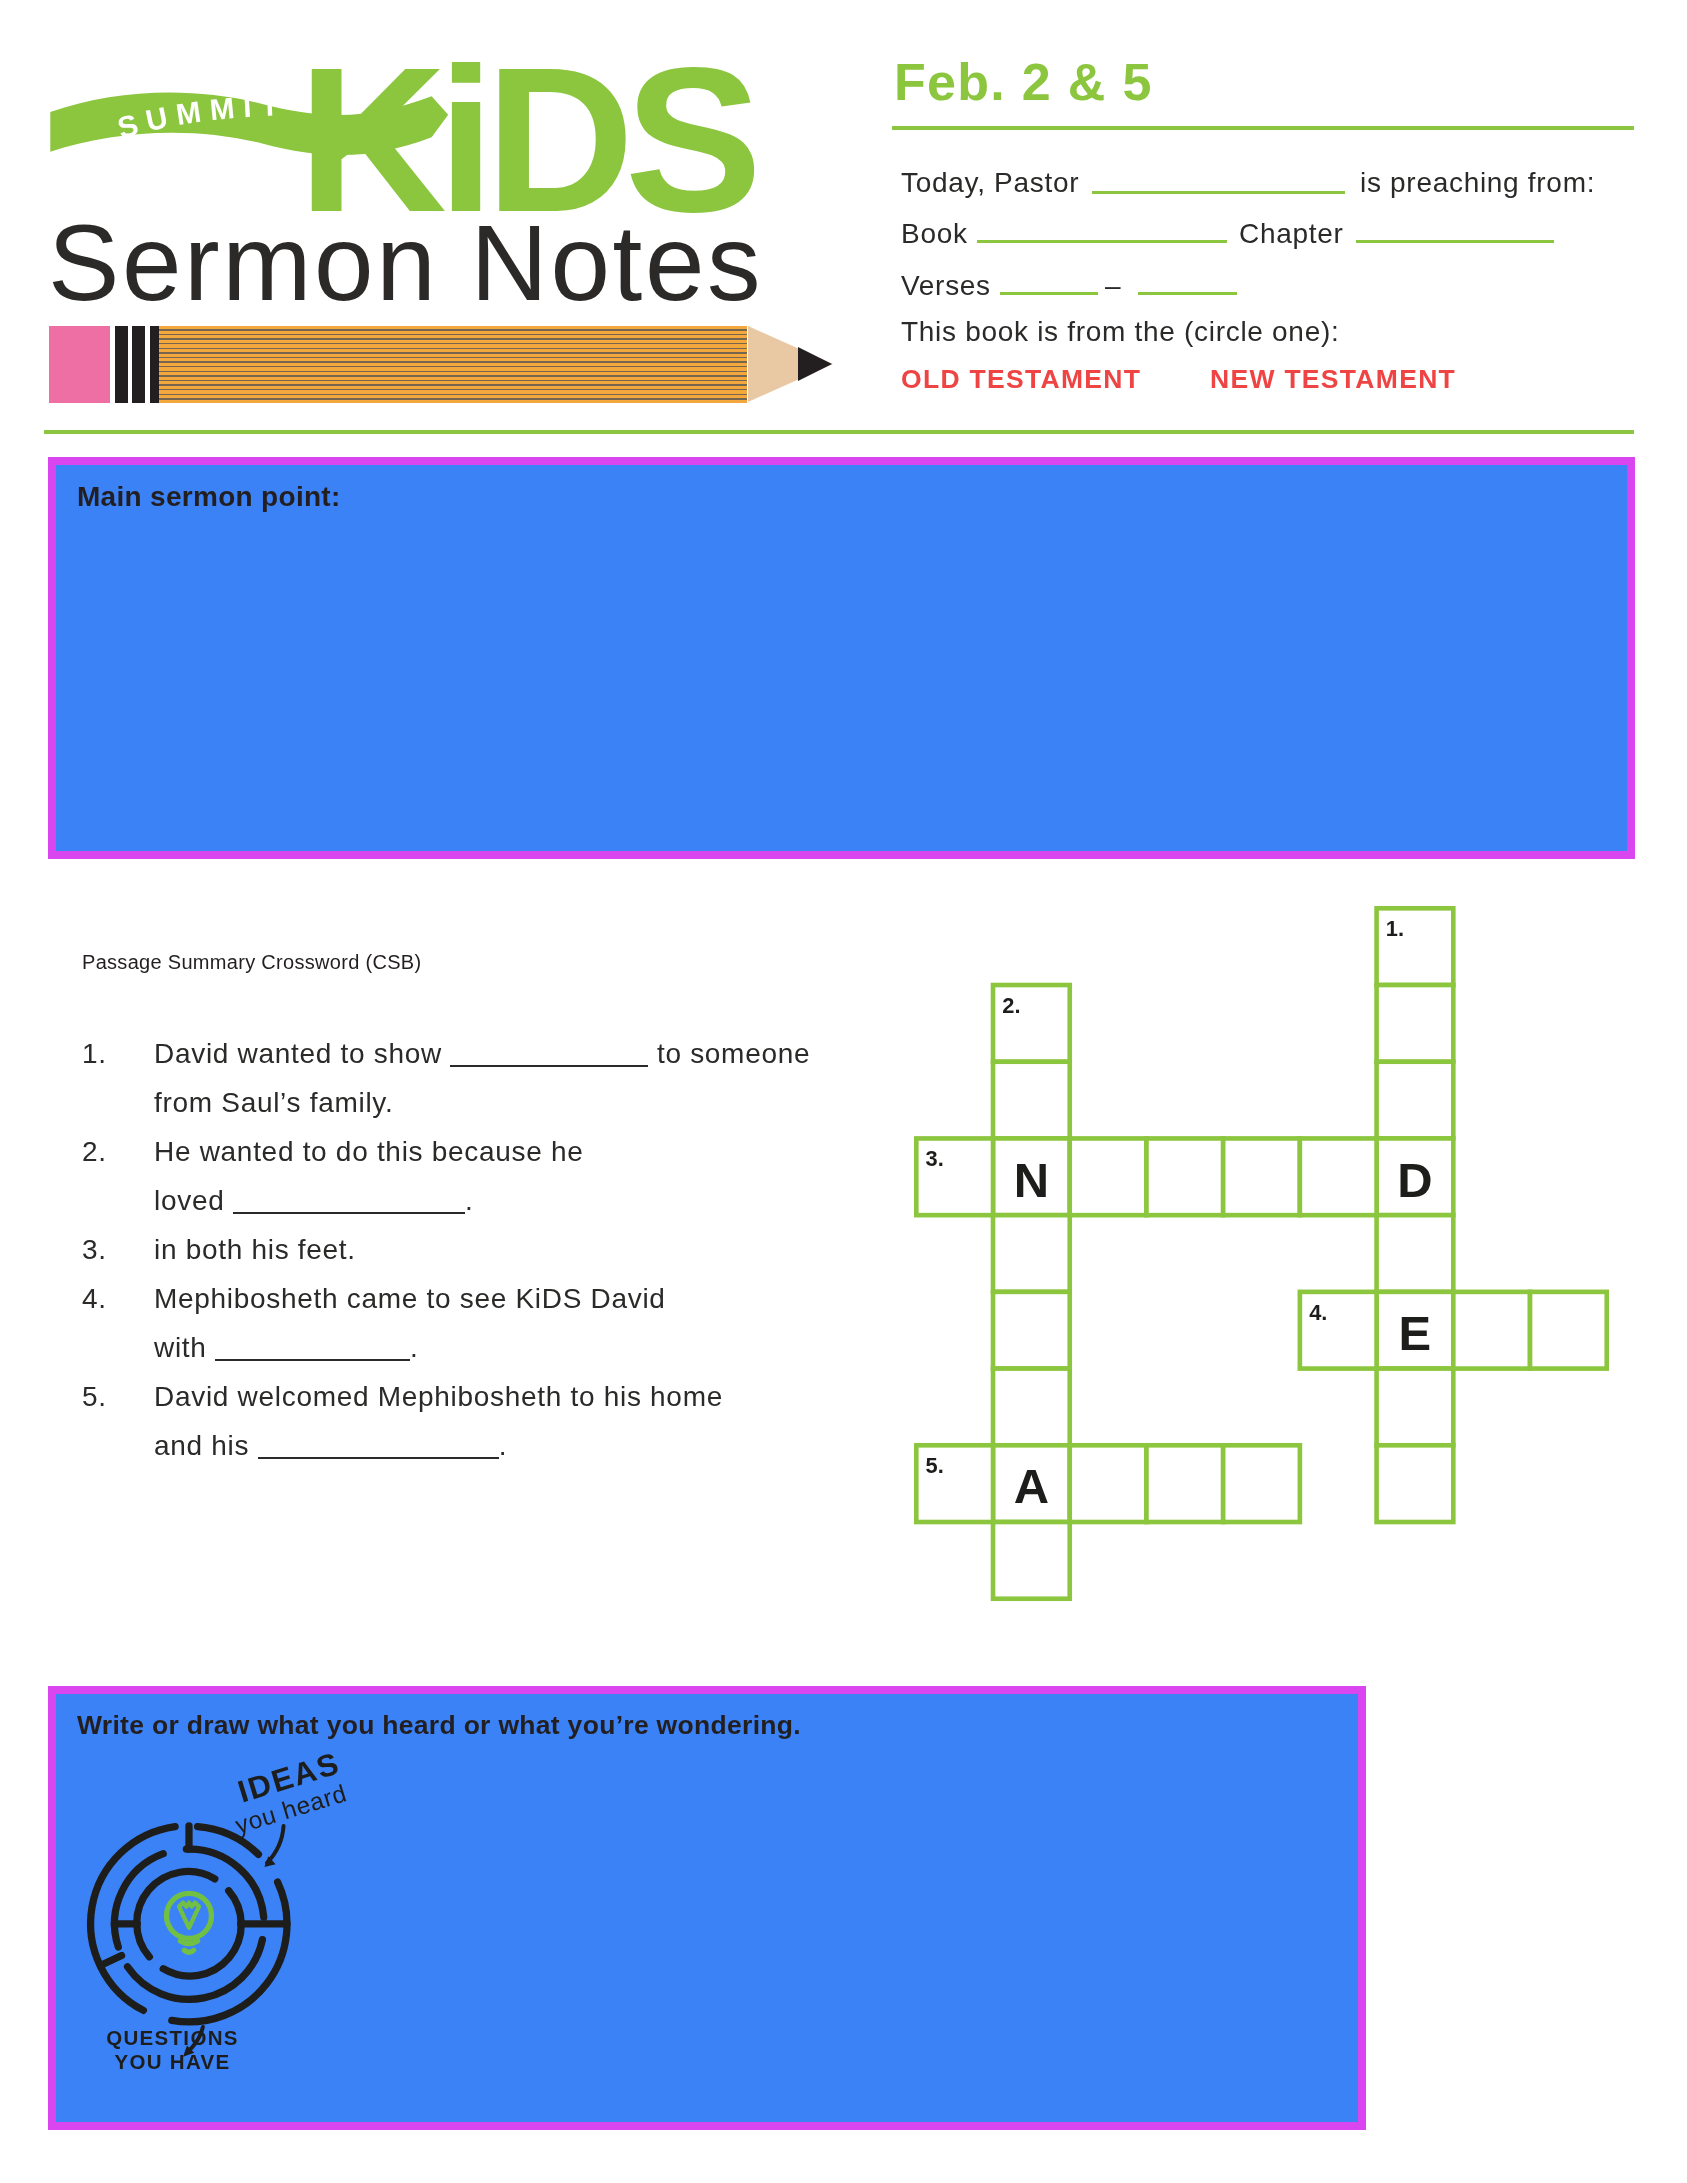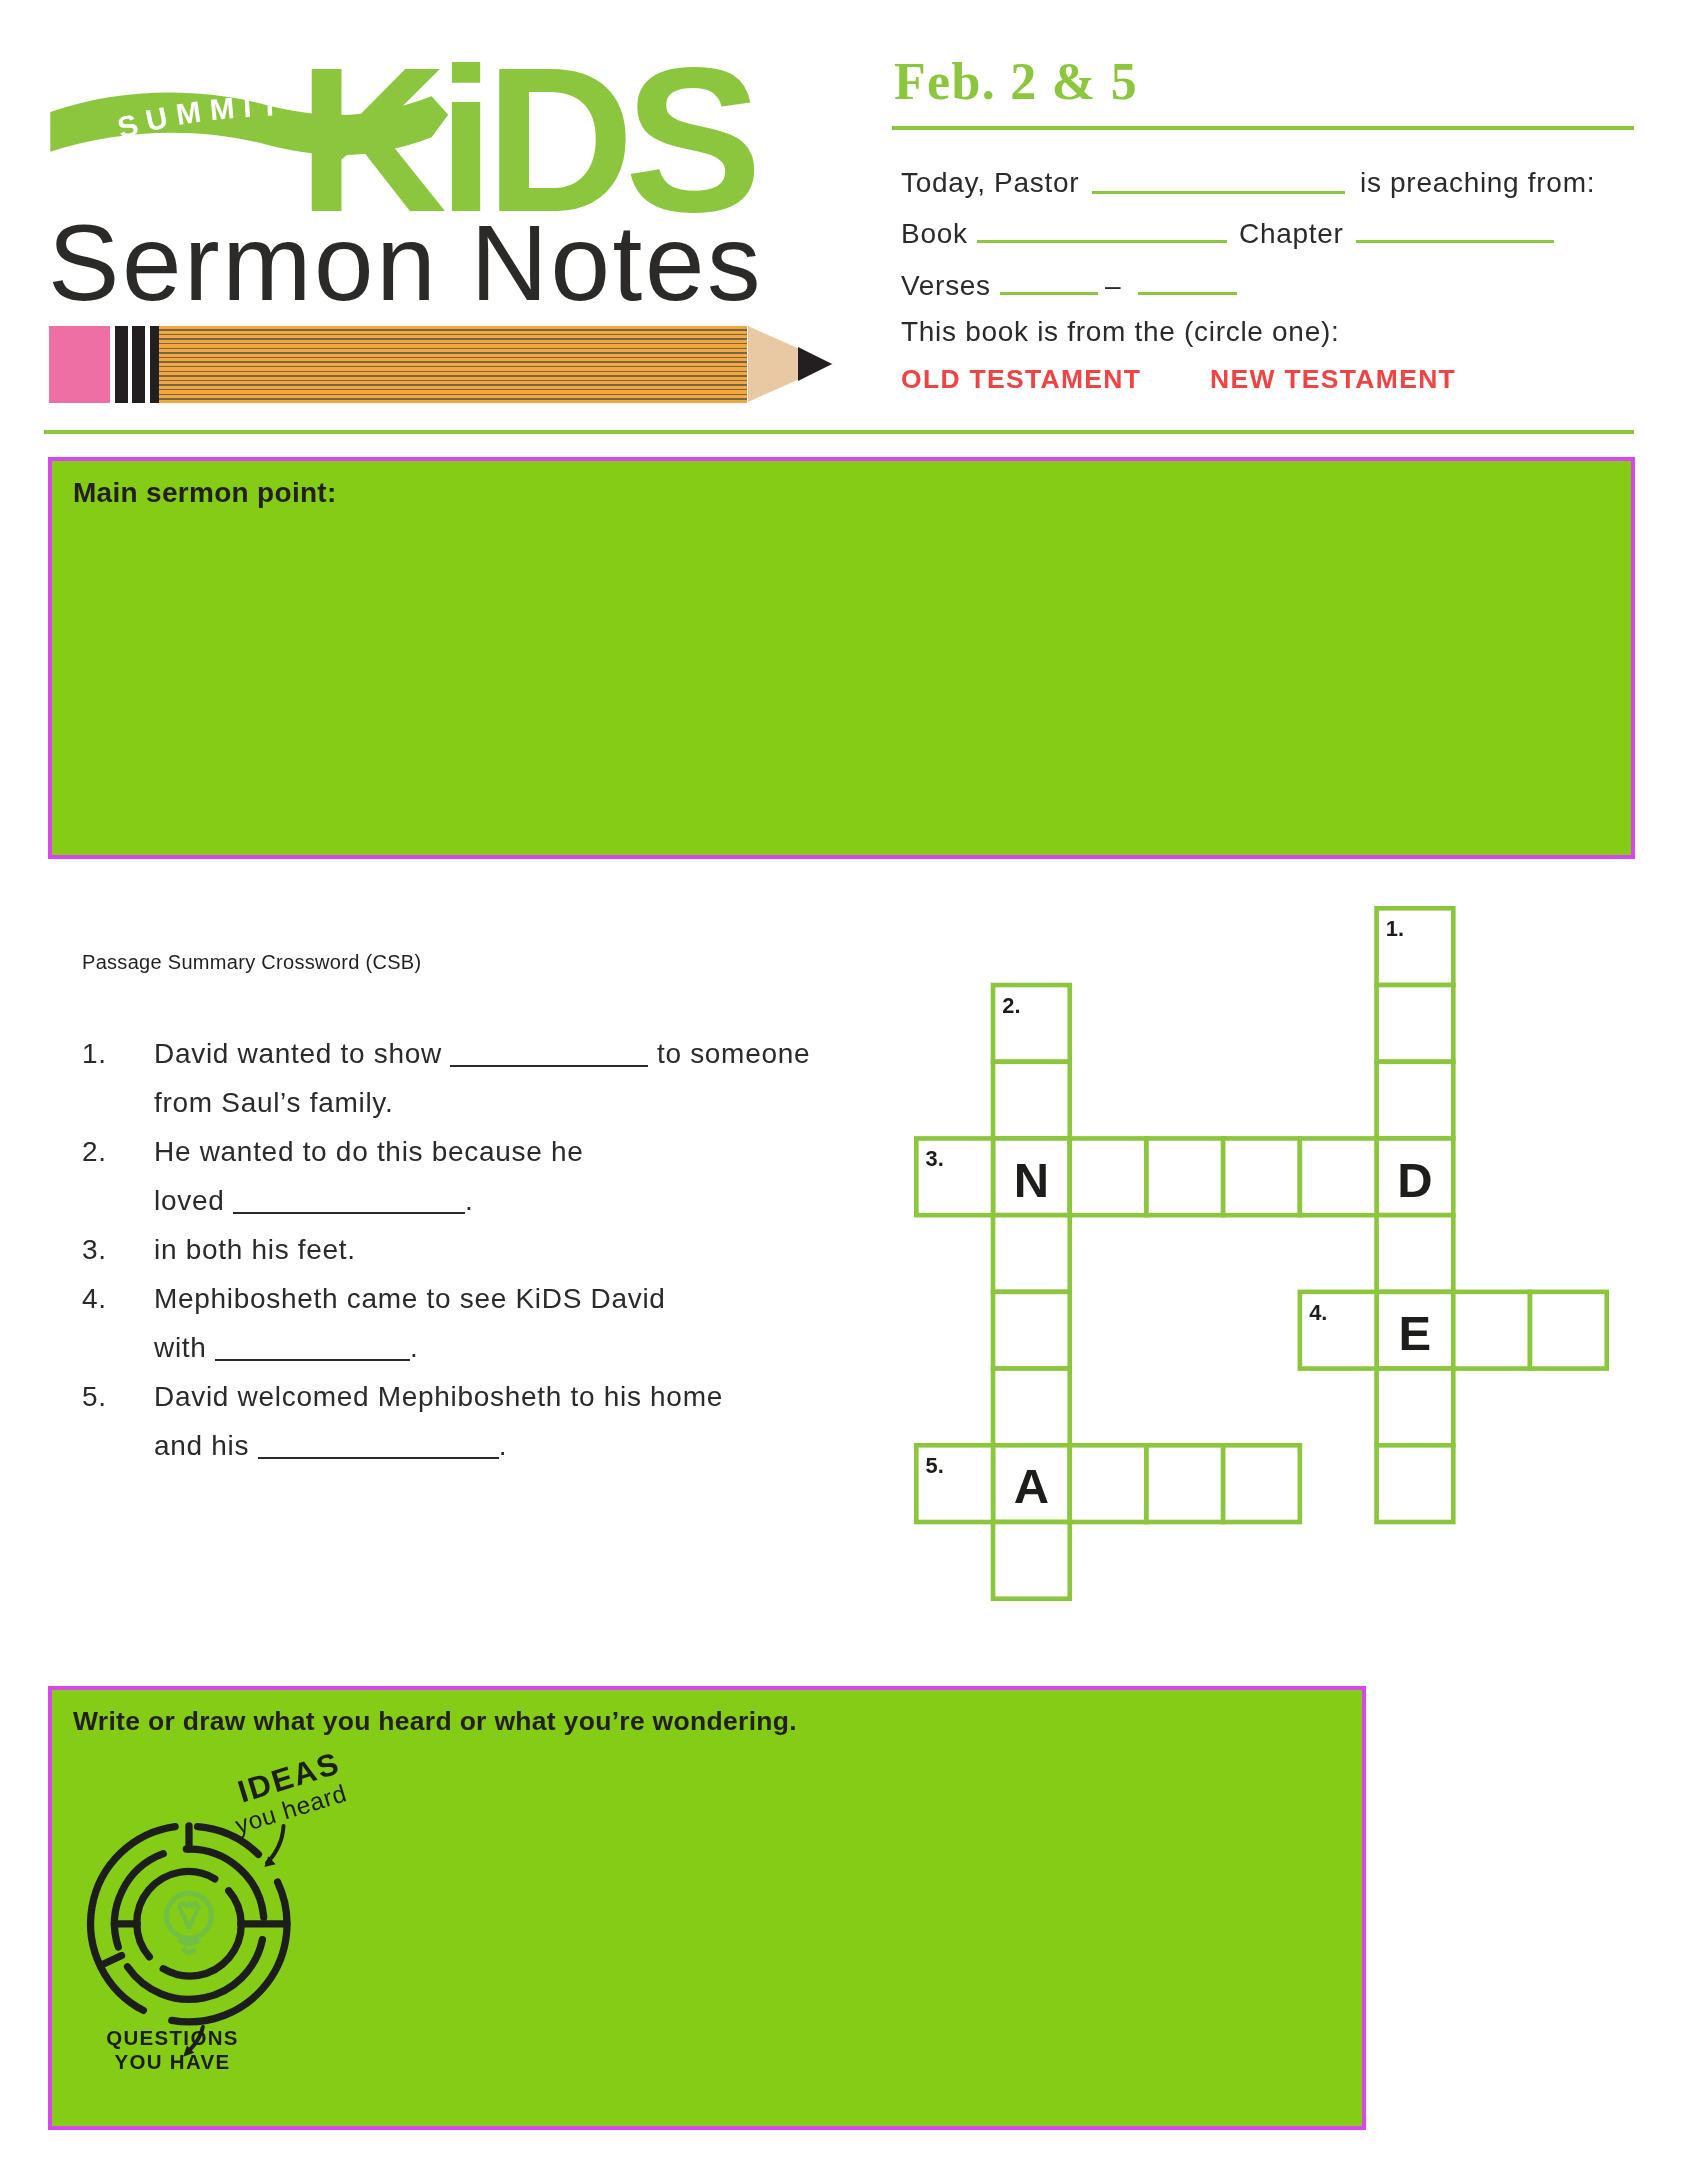--- a/index.html
+++ b/index.html
@@ -36,30 +36,30 @@
     border-top:38px solid transparent;border-bottom:38px solid transparent;
     border-left:85px solid #E9C9A4;
   }
   #pencil .lead{
     position:absolute;left:749px;top:21px;width:0;height:0;
     border-top:17px solid transparent;border-bottom:17px solid transparent;
     border-left:34px solid #231F20;
   }
 
   
-  #feb-date{left:894px;top:52px;font-size:52px;font-weight:800;letter-spacing:1.3px;color:#8CC63F;font-family:Liberation Serif, serif;}
+  #feb-date{left:894px;top:52px;font-size:52px;font-weight:800;letter-spacing:1.3px;color:#8CC63F;}
   .greenline{background:#8CC63F;}
   #feb-underline{left:892px;top:126px;width:742px;height:4px;}
   .hrow{font-size:28px;letter-spacing:0.7px;color:#2b2a29;white-space:nowrap;}
   .field{height:3.3px;background:#8CC63F;}
   #testament-old,#testament-new{font-size:26.5px;font-weight:700;letter-spacing:1.3px;color:#ef4444;}
   #divider{left:44px;top:430px;width:1590px;height:4px;}
 
   
-  .greenbox{border:4px solid #d946ef;box-sizing:border-box;background:#84cc16;}
+  .greenbox{border:8px solid #d946ef;box-sizing:border-box;background:#3b82f6;}
   #main-box{left:48px;top:457px;width:1587px;height:402px;}
   #bottom-box{left:48px;top:1686px;width:1318px;height:444px;}
   .box-label{position:absolute;left:21px;top:16px;font-size:28px;font-weight:700;color:#231F20;letter-spacing:0.3px;}
   #bottom-box .box-label{font-size:26.5px;}
 
   
   #cw-title{left:82px;top:951px;font-size:20px;font-weight:400;letter-spacing:0.3px;color:#231F20;}
   #clues{left:82px;top:1029px;width:807px;font-size:28px;letter-spacing:0.7px;color:#2b2a29;}
   .clue{position:relative;}
   .clue-num{position:absolute;left:0;top:0;line-height:49px;}

